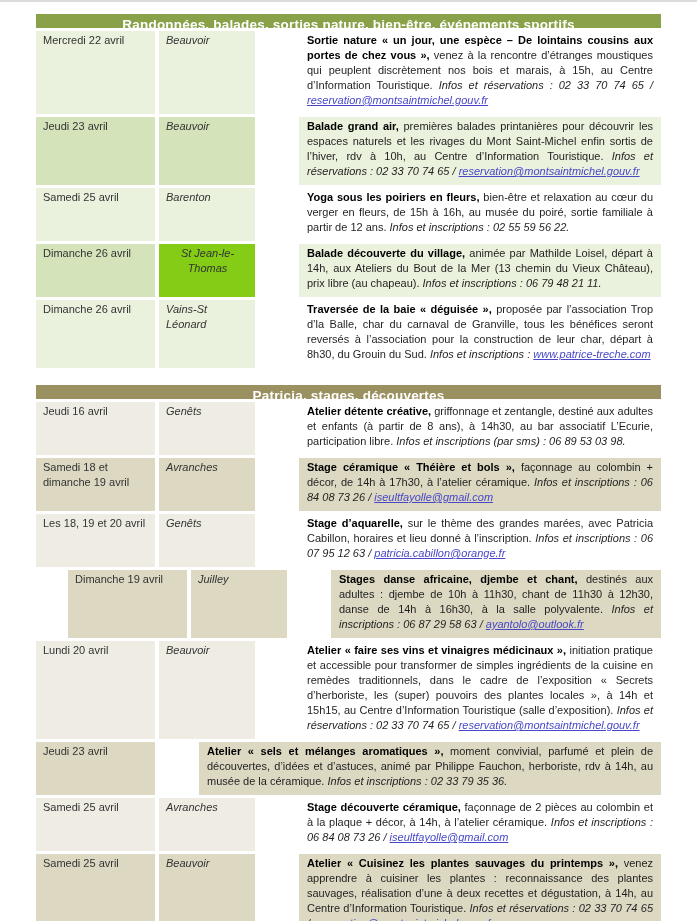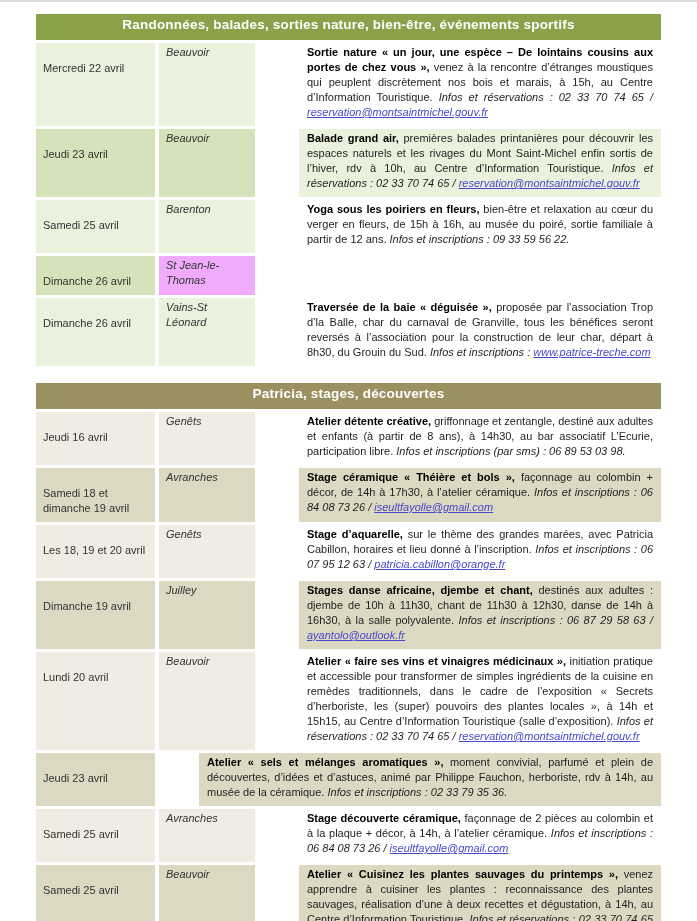--- a/index.html
+++ b/index.html
@@ -12,42 +12,42 @@
   }
   .top-rule{
     height:0;
     border-top:2px solid #dcdcdc;
     margin:0 0 12px 0;
   }
   .event-section{
     margin:0 36px 17px 36px;
   }
   .section-header{
-    height:26px;
+    height:14px;
     line-height:22px;
     text-align:center;
     color:#ffffff;
     font-weight:bold;
     font-size:13.5px;
     letter-spacing:.2px;
   }
   .event-row{
     display:flex;
     gap:4px;
     margin-top:3px;
   }
   .cell{
     font-size:11px;
     line-height:15px;
     color:#333333;
   }
   .cell-date{
     width:106px;
     flex:0 0 106px;
-    padding:18px 6px 6px 7px;
+    padding:2px 6px 6px 7px;
   }
   .cell-loc{
     width:83px;
     flex:0 0 83px;
     padding:2px 6px 6px 7px;
     font-style:italic;
   }
   .cell-desc{
     flex:1 1 auto;
     padding:2px 8px 6px 8px;
@@ -72,25 +72,26 @@
         <div class="cell cell-desc" style="background: rgb(255, 255, 255);"><span class="seg-bold">Sortie nature « un jour, une espèce – De lointains cousins aux portes de chez vous », </span><span>venez à la rencontre d’étranges moustiques qui peuplent discrètement nos bois et marais, à 15h, au Centre d’Information Touristique. </span><span class="seg-italic">Infos et réservations :  02 33 70 74 65 / </span><a class="seg-link" href="#" style="color: rgb(71, 71, 200);">reservation@montsaintmichel.gouv.fr</a></div>
       </div>
       <div class="event-row">
         <div class="cell cell-date" style="background: rgb(213, 227, 186);">Jeudi 23 avril</div>
         <div class="cell cell-loc" style="background: rgb(213, 227, 186);">Beauvoir</div>
         <div class="cell cell-desc" style="background: rgb(234, 241, 220);"><span class="seg-bold">Balade grand air, </span><span>premières balades printanières pour découvrir les espaces naturels et les rivages du Mont Saint-Michel enfin sortis de l’hiver, rdv à 10h, au Centre d’Information Touristique. </span><span class="seg-italic">Infos et réservations : 02 33 70 74 65 / </span><a class="seg-link" href="#" style="color: rgb(71, 71, 200);">reservation@montsaintmichel.gouv.fr</a></div>
       </div>
       <div class="event-row">
         <div class="cell cell-date" style="background: rgb(234, 241, 220);">Samedi 25 avril</div>
         <div class="cell cell-loc" style="background: rgb(234, 241, 220);">Barenton</div>
-        <div class="cell cell-desc" style="background: rgb(255, 255, 255);"><span class="seg-bold">Yoga sous les poiriers en fleurs, </span><span>bien-être et relaxation au cœur du verger en fleurs, de 15h à 16h, au musée du poiré, sortie familiale à partir de 12 ans. </span><span class="seg-italic">Infos et inscriptions : 09 33 59 56 22.</span></div>
+        <div class="cell cell-desc" style="background: rgb(255, 255, 255);"><span class="seg-bold">Yoga sous les poiriers en fleurs, </span><span>bien-être et relaxation au cœur du verger en fleurs, de 15h à 16h, au musée du poiré, sortie familiale à partir de 12 ans. </span><span class="seg-italic">Infos et inscriptions : 02 55 59 56 22.</span></div>
       </div>
       <div class="event-row">
         <div class="cell cell-date" style="background: rgb(213, 227, 186);">Dimanche 26 avril</div>
-        <div class="cell cell-loc" style="background: #f0abfc;">St Jean-le-Thomas</div>
+        <div class="cell cell-loc" style="background: #84cc16; text-align: center;">St Jean-le-Thomas</div>
+        <div class="cell cell-desc" style="background: rgb(234, 241, 220);"><span class="seg-bold">Balade découverte du village, </span><span>animée par Mathilde Loisel, départ à 14h, aux Ateliers du Bout de la Mer (13 chemin du Vieux Château), prix libre (au chapeau). </span><span class="seg-italic">Infos et inscriptions : 06 79 48 21 11.</span></div>
       </div>
       <div class="event-row">
         <div class="cell cell-date" style="background: rgb(234, 241, 220);">Dimanche 26 avril</div>
         <div class="cell cell-loc" style="background: rgb(234, 241, 220);">Vains-St Léonard</div>
         <div class="cell cell-desc" style="background: rgb(255, 255, 255);"><span class="seg-bold">Traversée de la baie « déguisée », </span><span>proposée par l’association Trop d’la Balle, char du carnaval de Granville, tous les bénéfices seront reversés à l’association pour la construction de leur char, départ à 8h30, du Grouin du Sud. </span><span class="seg-italic">Infos et inscriptions : </span><a class="seg-link" href="#" style="color: rgb(71, 71, 200);">www.patrice-treche.com</a></div>
       </div>
     </section>
     <section class="event-section">
       <div class="section-header" style="background: rgb(154, 144, 96); color: rgb(255, 255, 255);">Patricia, stages, découvertes</div>
       <div class="event-row">
@@ -102,21 +103,21 @@
         <div class="cell cell-date" style="background: rgb(220, 216, 194);">Samedi 18 et dimanche 19 avril</div>
         <div class="cell cell-loc" style="background: rgb(220, 216, 194);">Avranches</div>
         <div class="cell cell-desc" style="background: rgb(220, 216, 194);"><span class="seg-bold">Stage céramique « Théière et bols », </span><span>façonnage au colombin + décor, de 14h à 17h30, à l’atelier céramique. </span><span class="seg-italic">Infos et inscriptions : 06 84 08 73 26 / </span><a class="seg-link" href="#" style="color: rgb(71, 71, 200);">iseultfayolle@gmail.com</a></div>
       </div>
       <div class="event-row">
         <div class="cell cell-date" style="background: rgb(239, 237, 227);">Les 18, 19 et 20 avril</div>
         <div class="cell cell-loc" style="background: rgb(239, 237, 227);">Genêts</div>
         <div class="cell cell-desc" style="background: rgb(255, 255, 255);"><span class="seg-bold">Stage d’aquarelle, </span><span>sur le thème des grandes marées, avec Patricia Cabillon, horaires et lieu donné à l’inscription. </span><span class="seg-italic">Infos et inscriptions :  06 07 95 12 63 / </span><a class="seg-link" href="#" style="color: rgb(71, 71, 200);">patricia.cabillon@orange.fr</a></div>
       </div>
       <div class="event-row">
-        <div class="cell cell-date" style="background: rgb(220, 216, 194);">Dimanche 19 avril</div>
+        <div class="cell cell-date" style="background: rgb(220, 216, 194); margin-left: 32px;">Dimanche 19 avril</div>
         <div class="cell cell-loc" style="background: rgb(220, 216, 194);">Juilley</div>
         <div class="cell cell-desc" style="background: rgb(220, 216, 194);"><span class="seg-bold">Stages danse africaine, djembe et chant, </span><span>destinés aux adultes : djembe de 10h à 11h30, chant de 11h30 à 12h30, danse de 14h à 16h30, à la salle polyvalente. </span><span class="seg-italic">Infos et inscriptions : 06 87 29 58 63 / </span><a class="seg-link" href="#" style="color: rgb(71, 71, 200);">ayantolo@outlook.fr</a></div>
       </div>
       <div class="event-row">
         <div class="cell cell-date" style="background: rgb(239, 237, 227);">Lundi 20 avril</div>
         <div class="cell cell-loc" style="background: rgb(239, 237, 227);">Beauvoir</div>
         <div class="cell cell-desc" style="background: rgb(255, 255, 255);"><span class="seg-bold">Atelier « faire ses vins et vinaigres médicinaux », </span><span>initiation pratique et accessible pour transformer de simples ingrédients de la cuisine en remèdes traditionnels, dans le cadre de l’exposition « Secrets d’herboriste, les (super) pouvoirs des plantes locales », à 14h et 15h15, au Centre d’Information Touristique (salle d’exposition). </span><span class="seg-italic">Infos et réservations : 02 33 70 74 65 / </span><a class="seg-link" href="#" style="color: rgb(71, 71, 200);">reservation@montsaintmichel.gouv.fr</a></div>
       </div>
       <div class="event-row">
         <div class="cell cell-date" style="background: rgb(220, 216, 194);">Jeudi 23 avril</div>

